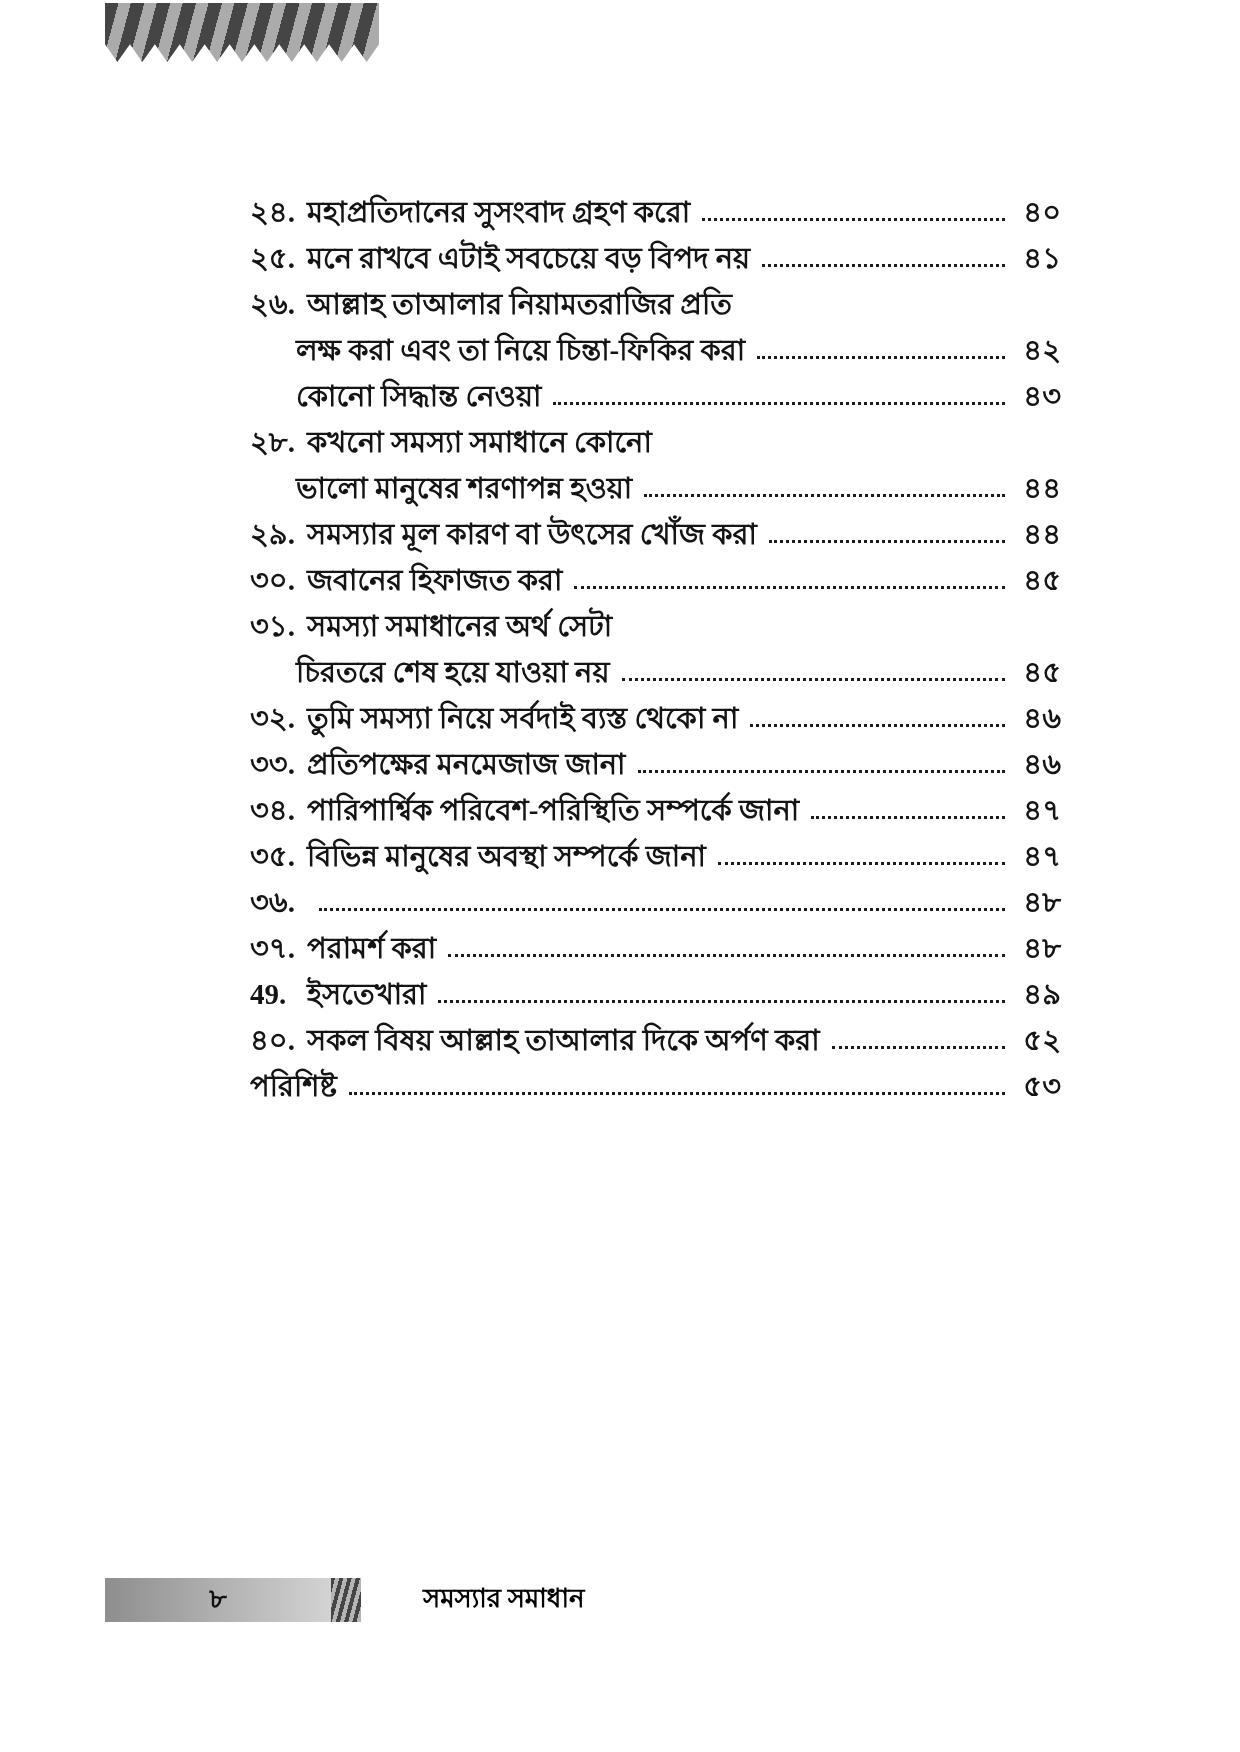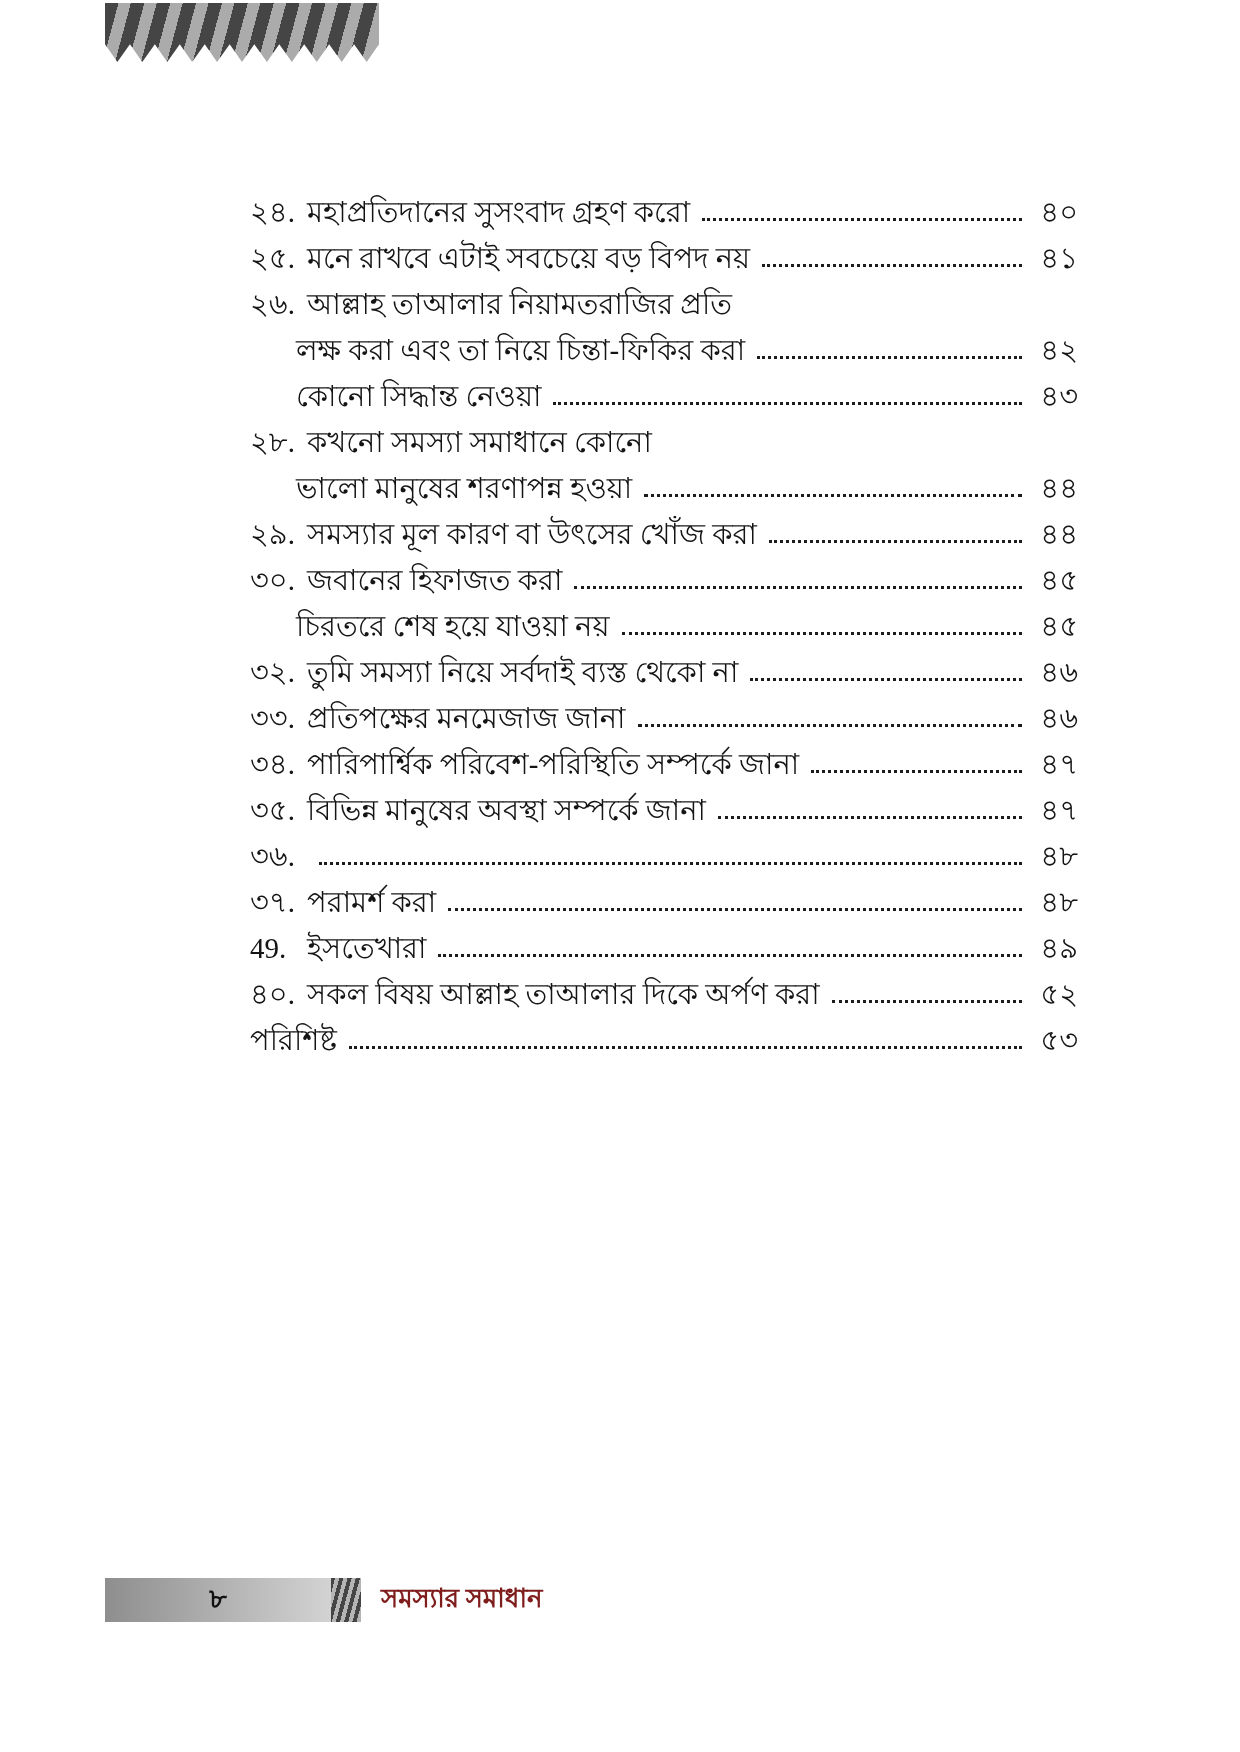--- a/index.html
+++ b/index.html
@@ -28,24 +28,24 @@
       100% 70%, 95.5% 100%, 90.9% 70%, 86.4% 100%, 81.8% 70%, 77.3% 100%,
       72.7% 70%, 68.2% 100%, 63.6% 70%, 59.1% 100%, 54.5% 70%, 50% 100%,
       45.5% 70%, 40.9% 100%, 36.4% 70%, 31.8% 100%, 27.3% 70%, 22.7% 100%,
       18.2% 70%, 13.6% 100%, 9.1% 70%, 4.5% 100%, 0 70%);
   }
 
   
   .toc {
     position: absolute;
     left: 250px;
-    right: 162px;
+    right: 179px;
     top: 184px;
     font-size: 29px;
-    font-weight: normal;
+    font-weight: bold;
     line-height: 1.2;
   }
   .toc-row {
     display: flex;
     align-items: flex-end;
     height: 46px;
   }
   .toc-num    { flex: 0 0 auto; min-width: 57px; white-space: nowrap; }
   .toc-indent { flex: 0 0 46px; }
   .toc-title  { flex: 0 0 auto; white-space: nowrap; }
@@ -79,24 +79,24 @@
   }
   .footer-hatch {
     width: 30px;
     background: repeating-linear-gradient(105deg,
       #454545 0px, #454545 4px,
       #b5b5b5 4px, #b5b5b5 8px);
   }
   .footer-title {
     display: flex;
     align-items: center;
-    margin-left: 20px;
+    margin-left: 62px;
     font-size: 26px;
     font-weight: bold;
-    color: #7f1d1d;
+    color: #000000;
     white-space: nowrap;
   }
 </style>
 </head>
 <body>
 
 <div class="top-decoration"></div>
 
 <main class="toc" id="toc">
     <div class="toc-entry">
@@ -157,20 +157,24 @@
     </div>
     <div class="toc-entry">
       <div class="toc-row">
         <span class="toc-num">৩০.</span>
         <span class="toc-title">জবানের হিফাজত করা</span>
         <span class="toc-dots"></span>
         <span class="toc-page">৪৫</span>
       </div>
     </div>
     <div class="toc-entry">
+      <div class="toc-row">
+        <span class="toc-num">৩১.</span>
+        <span class="toc-title">সমস্যা সমাধানের অর্থ সেটা</span>
+      </div>
       <div class="toc-row">
         <span class="toc-indent"></span>
         <span class="toc-title">চিরতরে শেষ হয়ে যাওয়া নয়</span>
         <span class="toc-dots"></span>
         <span class="toc-page">৪৫</span>
       </div>
     </div>
     <div class="toc-entry">
       <div class="toc-row">
         <span class="toc-num">৩২.</span>

